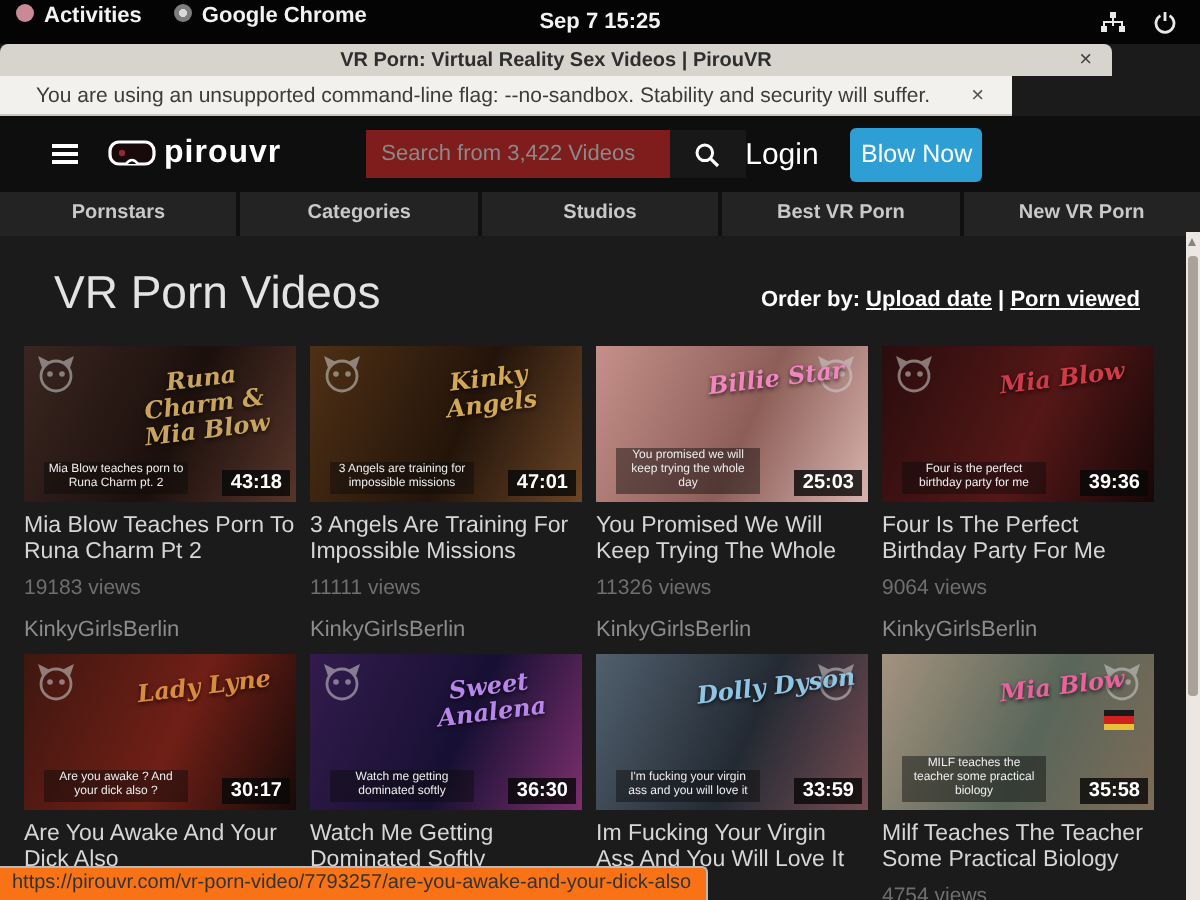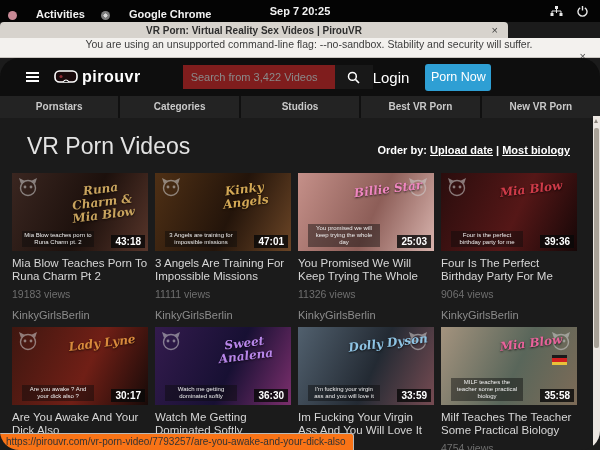--- a/index.html
+++ b/index.html
@@ -2,41 +2,41 @@
 <html><head>
 <meta charset="utf-8">
 <style>
   * { margin:0; padding:0; box-sizing:border-box; }
   html,body { width:600px; height:450px; overflow:hidden; background:#1b1b1b;
               font-family:"Liberation Sans", sans-serif; }
 
   
   .gnome-bar { position:absolute; left:0; top:0; width:600px; height:22px; background:#040404;
                display:flex; align-items:center; color:#f2f2f2; font-size:11px; font-weight:bold; }
-  .gb-item { display:flex; align-items:flex-end; gap:19px; padding:2px 8px; height:100%; cursor:pointer; }
+  .gb-item { display:flex; align-items:flex-start; gap:5px; padding:2px 8px; height:100%; cursor:pointer; }
   .dot-activities { width:9px; height:9px; border-radius:50%; background:#c98a96; }
   .chrome-dot { width:9px; height:9px; border-radius:50%;
                 background:radial-gradient(circle at 50% 50%, #d8d8d8 0 30%, #7d7d7d 34% 100%); }
   .gb-clock { position:absolute; left:0; right:0; text-align:center; pointer-events:none; }
   .gb-right { margin-left:auto; display:flex; align-items:center; gap:14px; padding-right:12px; }
 
   
-  .tab-bar { position:absolute; left:0; top:22px; width:508px; height:16px; background:#d7d3cd;
+  .tab-bar { position:absolute; left:0; top:22px; width:556px; height:16px; background:#d7d3cd;
              border-radius:4px 4px 0 0; display:flex; align-items:center; }
   .tab-title { position:absolute; left:0; right:0; text-align:center; font-size:10px; font-weight:bold; color:#2e2e2e; }
   .tab-close { margin-left:auto; padding-right:10px; font-size:11px; color:#444; cursor:pointer; z-index:2; }
 
   
-  .warn-bar { position:absolute; left:0; top:38px; width:600px; height:20px; background:#f3f1ee;
-              border-bottom:1px solid #c9c5c0; display:flex; align-items:center;flex-direction:column; }
+  .warn-bar { position:absolute; left:0; top:38px; width:506px; height:20px; background:#f3f1ee;
+              border-bottom:1px solid #c9c5c0; display:flex; align-items:center; }
   .warn-text { padding-left:18px; font-size:10.5px; color:#3c3c3c; }
   .warn-close { margin-left:auto; padding-right:14px; font-size:11px; color:#555; cursor:pointer; }
 
   
-  .page { position:absolute; left:0; top:58px; width:600px; height:392px; background:#1b1b1b; overflow:hidden;border-radius:19px; }
+  .page { position:absolute; left:0; top:58px; width:600px; height:392px; background:#1b1b1b; overflow:hidden; }
 
   .site-header { height:38px; background:#0e0e0e; display:flex; align-items:center; }
   .hamburger { margin-left:26px; cursor:pointer; }
   .hamburger div { width:13px; height:2px; background:#fff; margin:2px 0; }
   .logo { display:flex; align-items:center; gap:4px; margin-left:15px; cursor:pointer; }
   .logo-text { color:#fff; font-size:16px; font-weight:bold; letter-spacing:0.5px; }
   .search-wrap { display:flex; margin-left:42px; }
   .search-input { width:152px; height:24px; background:#7f1d1d; border:none; color:#9a9a9a;
                   font-size:11px; padding:0 8px; outline:none; font-family:"Liberation Sans",sans-serif; }
   .search-input::placeholder { color:#8a8a8a; }
@@ -93,21 +93,21 @@
 
 <div class="gnome-bar">
   <div class="gb-item">
     <span class="dot-activities"></span>
     <span>Activities</span>
   </div>
   <div class="gb-item">
     <span class="chrome-dot"></span>
     <span>Google Chrome</span>
   </div>
-  <div class="gb-clock">Sep 7 20:25</div>
+  <div class="gb-clock">Sep 7 15:25</div>
   <div class="gb-right">
     <svg width="13" height="11" viewBox="0 0 13 11">
       <rect x="5" y="0" width="3" height="3" fill="#e8e8e8"></rect>
       <rect x="0.5" y="7" width="3" height="3" fill="#e8e8e8"></rect>
       <rect x="9.5" y="7" width="3" height="3" fill="#e8e8e8"></rect>
       <path d="M6.5 3v2M2 7V5h9v2M6.5 5v2" stroke="#e8e8e8" stroke-width="1" fill="none"></path>
     </svg>
     <svg width="11" height="11" viewBox="0 0 11 11">
       <path d="M3.2 1.8 A4.5 4.5 0 1 0 7.8 1.8" stroke="#e8e8e8" stroke-width="1.4" fill="none"></path>
       <line x1="5.5" y1="0" x2="5.5" y2="4.5" stroke="#e8e8e8" stroke-width="1.4"></line>
@@ -144,36 +144,36 @@
     <div class="search-wrap">
       <input class="search-input" type="text" placeholder="Search from 3,422 Videos" style="">
       <button class="search-btn">
         <svg width="13" height="13" viewBox="0 0 13 13">
           <circle cx="5.4" cy="5.4" r="3.9" fill="none" stroke="#fff" stroke-width="1.5"></circle>
           <line x1="8.4" y1="8.4" x2="12" y2="12" stroke="#fff" stroke-width="1.6"></line>
         </svg>
       </button>
     </div>
     <span class="login">Login</span>
-    <button class="join-btn" style="background: rgb(46, 159, 212);">Porn Now</button>
+    <button class="join-btn" style="background: rgb(46, 159, 212);">Blow Now</button>
   </div>
 
   <div class="nav">
     <div class="nav-item">Pornstars</div>
     <div class="nav-item">Categories</div>
     <div class="nav-item">Studios</div>
     <div class="nav-item">Best VR Porn</div>
     <div class="nav-item">New VR Porn</div>
   </div>
 
   <div class="heading-row">
     <h1 class="page-title">VR Porn Videos</h1>
     <div class="order-by">
       <span>Order by:</span>
-      <a>Upload date</a><span> | </span><a>Most biology</a>
+      <a>Upload date</a><span> | </span><a>Porn viewed</a>
     </div>
   </div>
 
   <div class="grid">
   <div class="card">
     <div class="thumb" style="background: linear-gradient(115deg, rgb(58, 38, 32) 0%, rgb(28, 16, 12) 55%, rgb(87, 53, 42) 100%);">
       <svg class="watermark" width="20" height="20" viewBox="0 0 20 20" style="left: 6px;">
         <path d="M3 7 L1 1 L7 4 Z" fill="#cfcfcf"></path>
             <path d="M17 7 L19 1 L13 4 Z" fill="#cfcfcf"></path>
         <circle cx="10" cy="11" r="7.5" fill="none" stroke="#cfcfcf" stroke-width="1.4"></circle>

